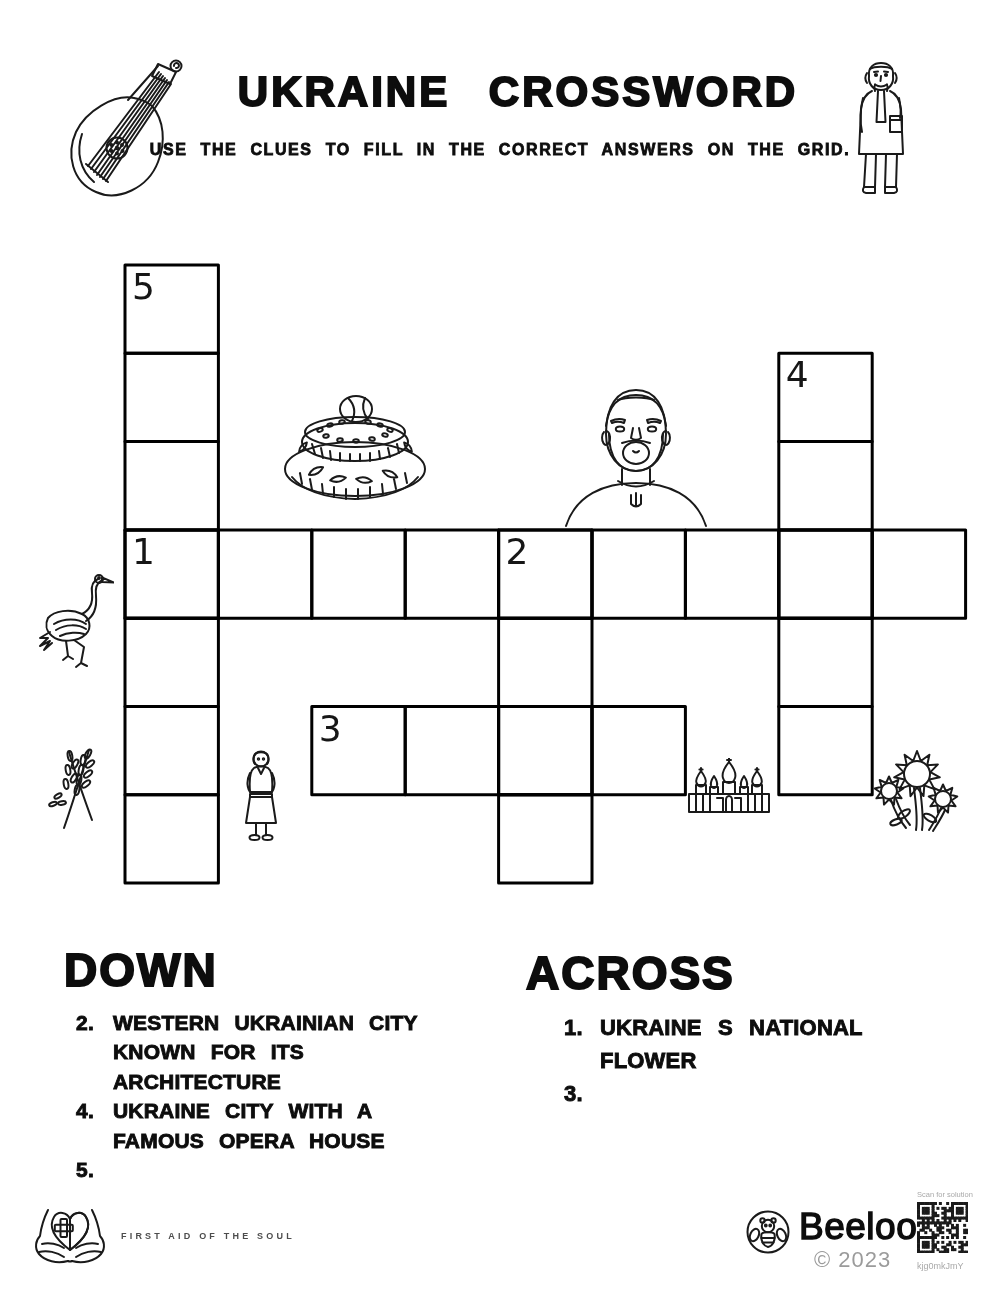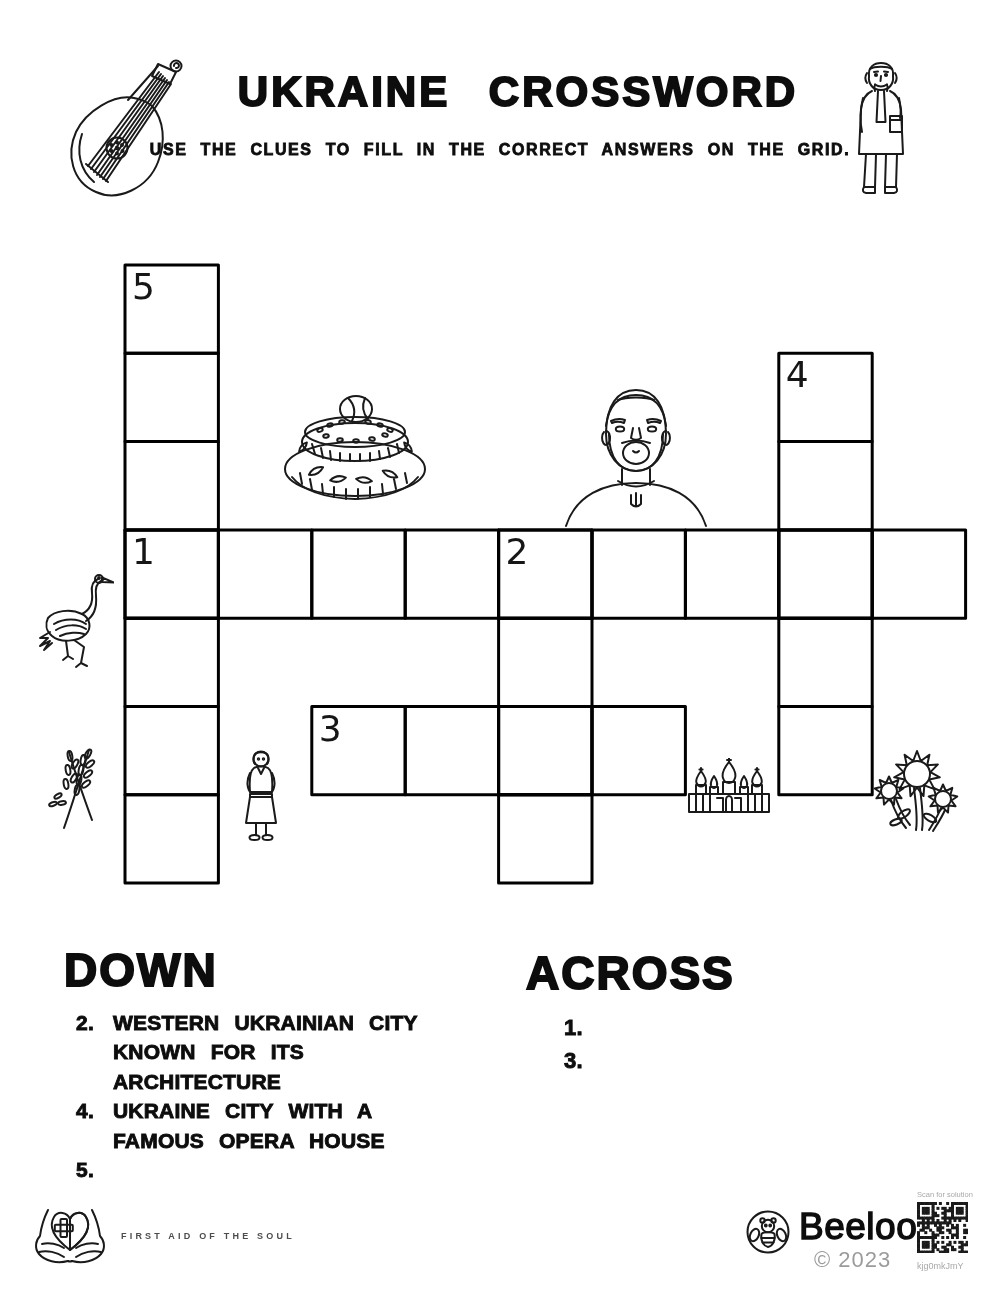--- a/index.html
+++ b/index.html
@@ -348,20 +348,21 @@
           <span class="clue-num">5.</span>
         </div>
       </div>
   </div>
 
   <div class="abs clue-block across-block">
     <div class="clue-head">ACROSS</div>
     <div class="clue-list">
         <div class="clue">
           <span class="clue-num">1.</span>
+          <span class="clue-text">UKRAINE S NATIONAL FLOWER</span>
         </div>
         <div class="clue">
           <span class="clue-num">3.</span>
         </div>
       </div>
   </div>
 
   <svg class="abs" style="left:26px;top:1200px" width="88" height="68" viewBox="0 0 88 68">
     <g stroke="#8b8b8b" stroke-width="1.1">
       <path d="M22,10 C18,18 15,28 14,36 C10,40 8,48 13,54 C19,61 31,64 42,61"></path>

